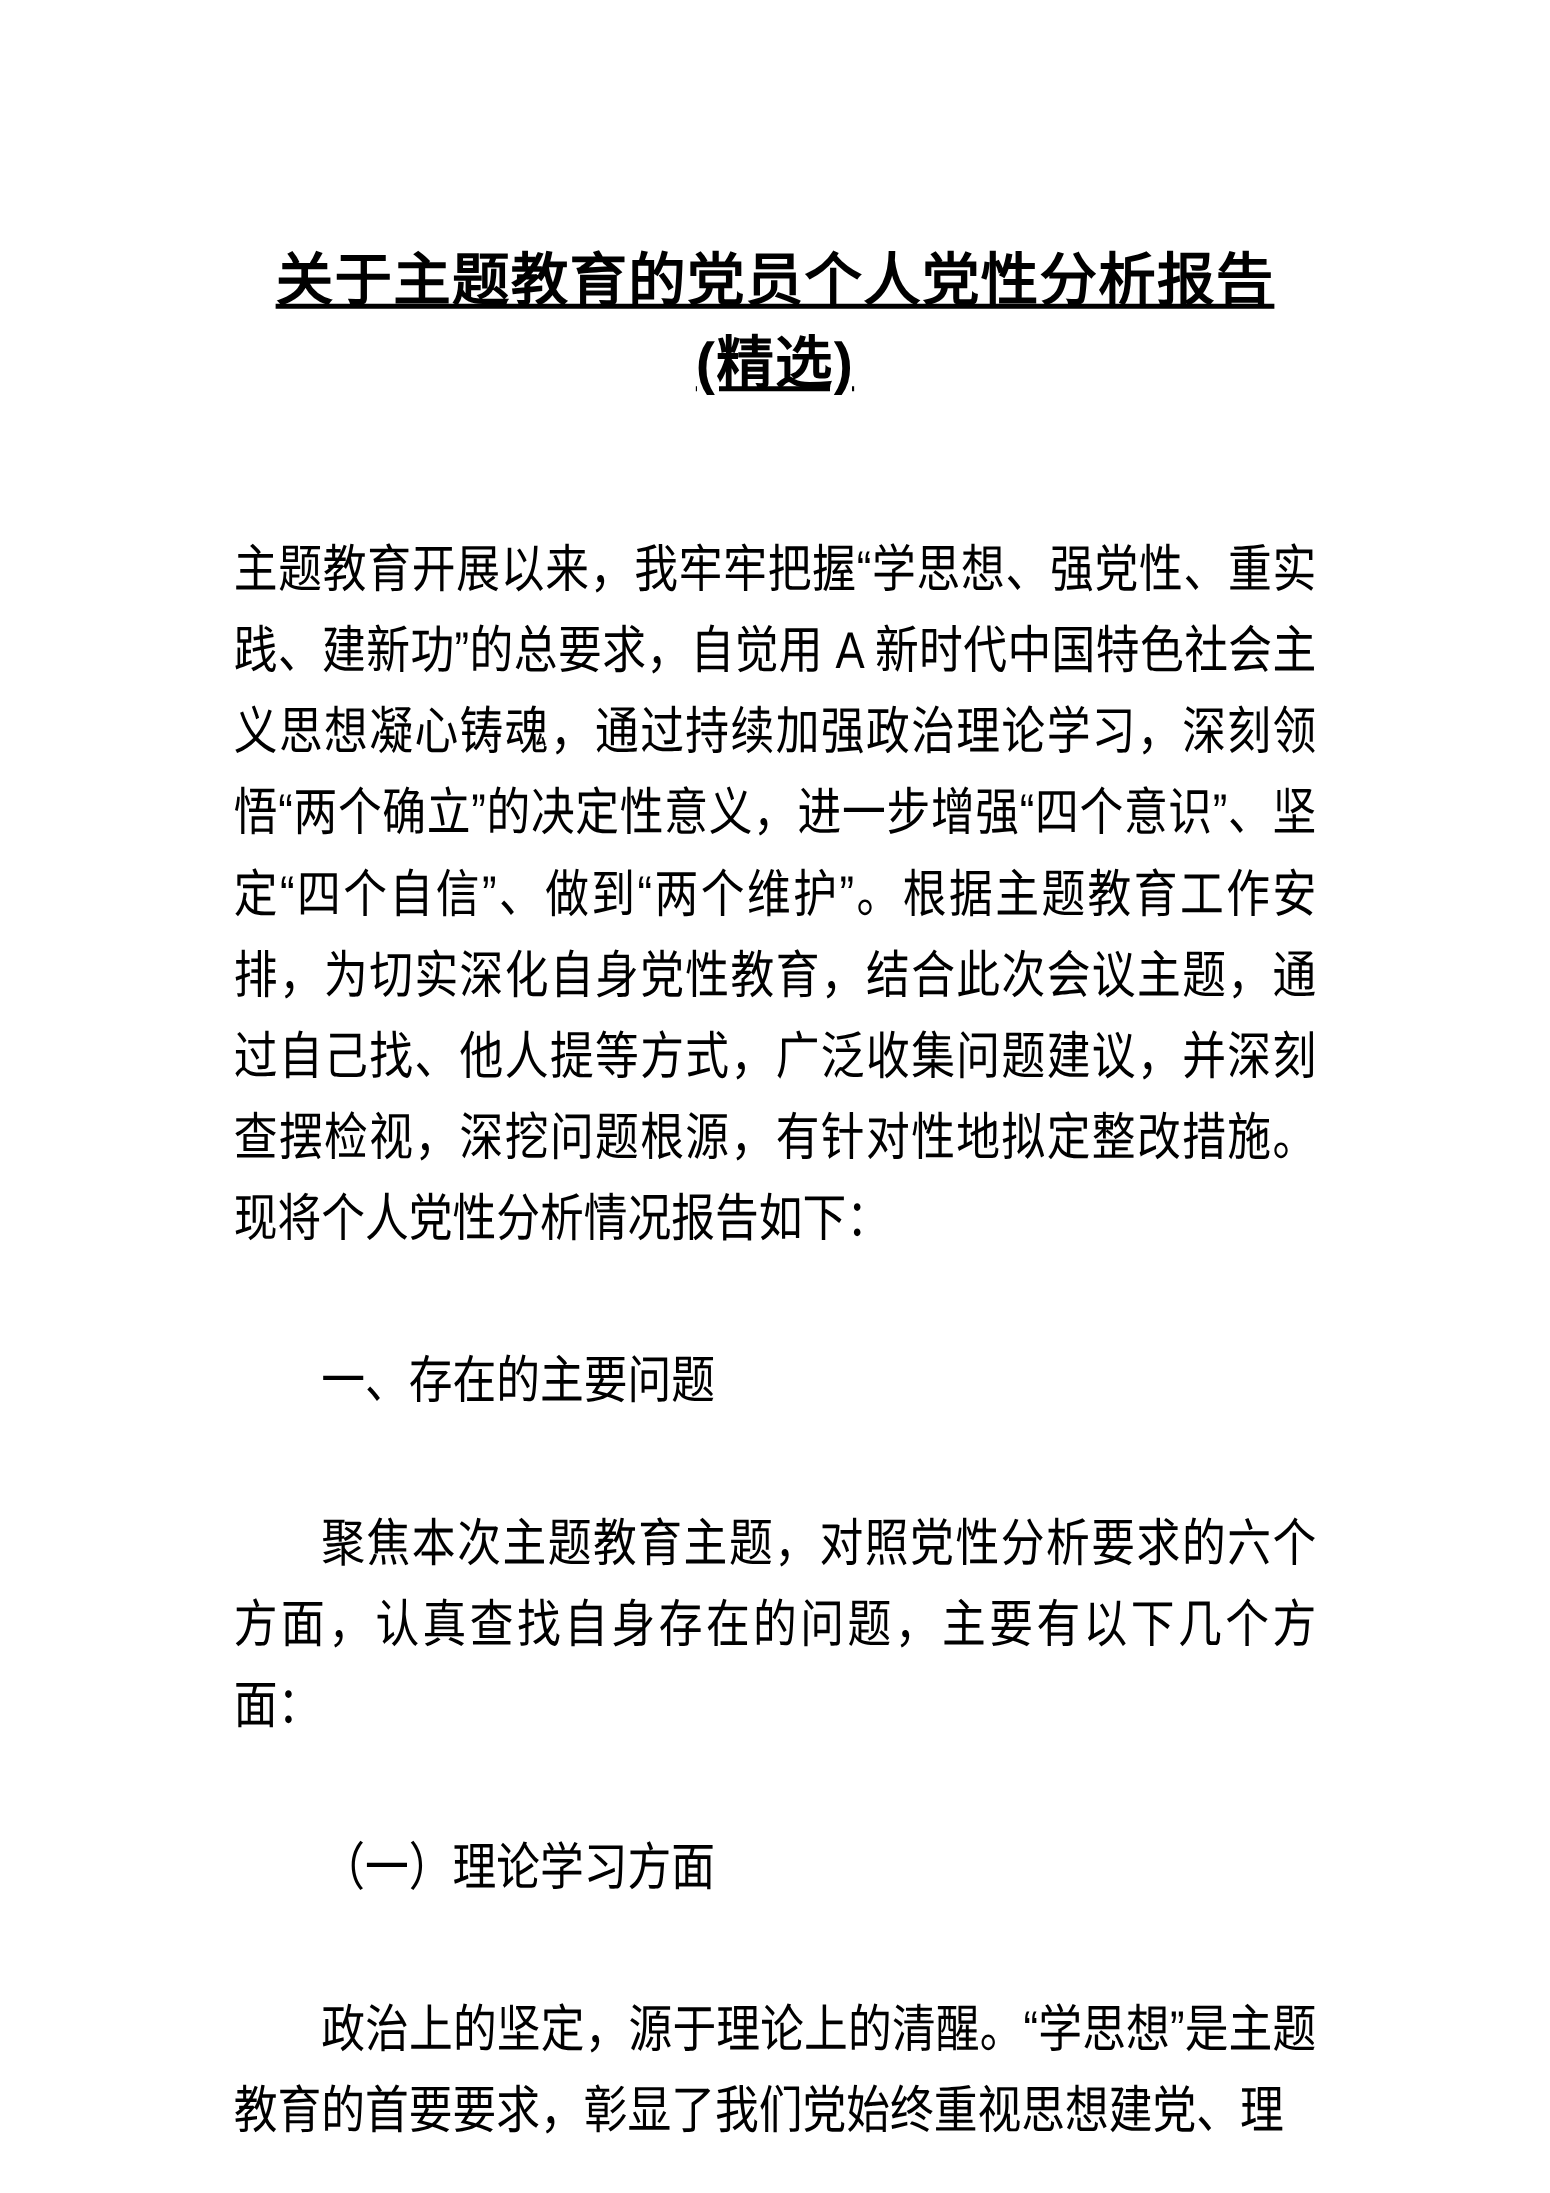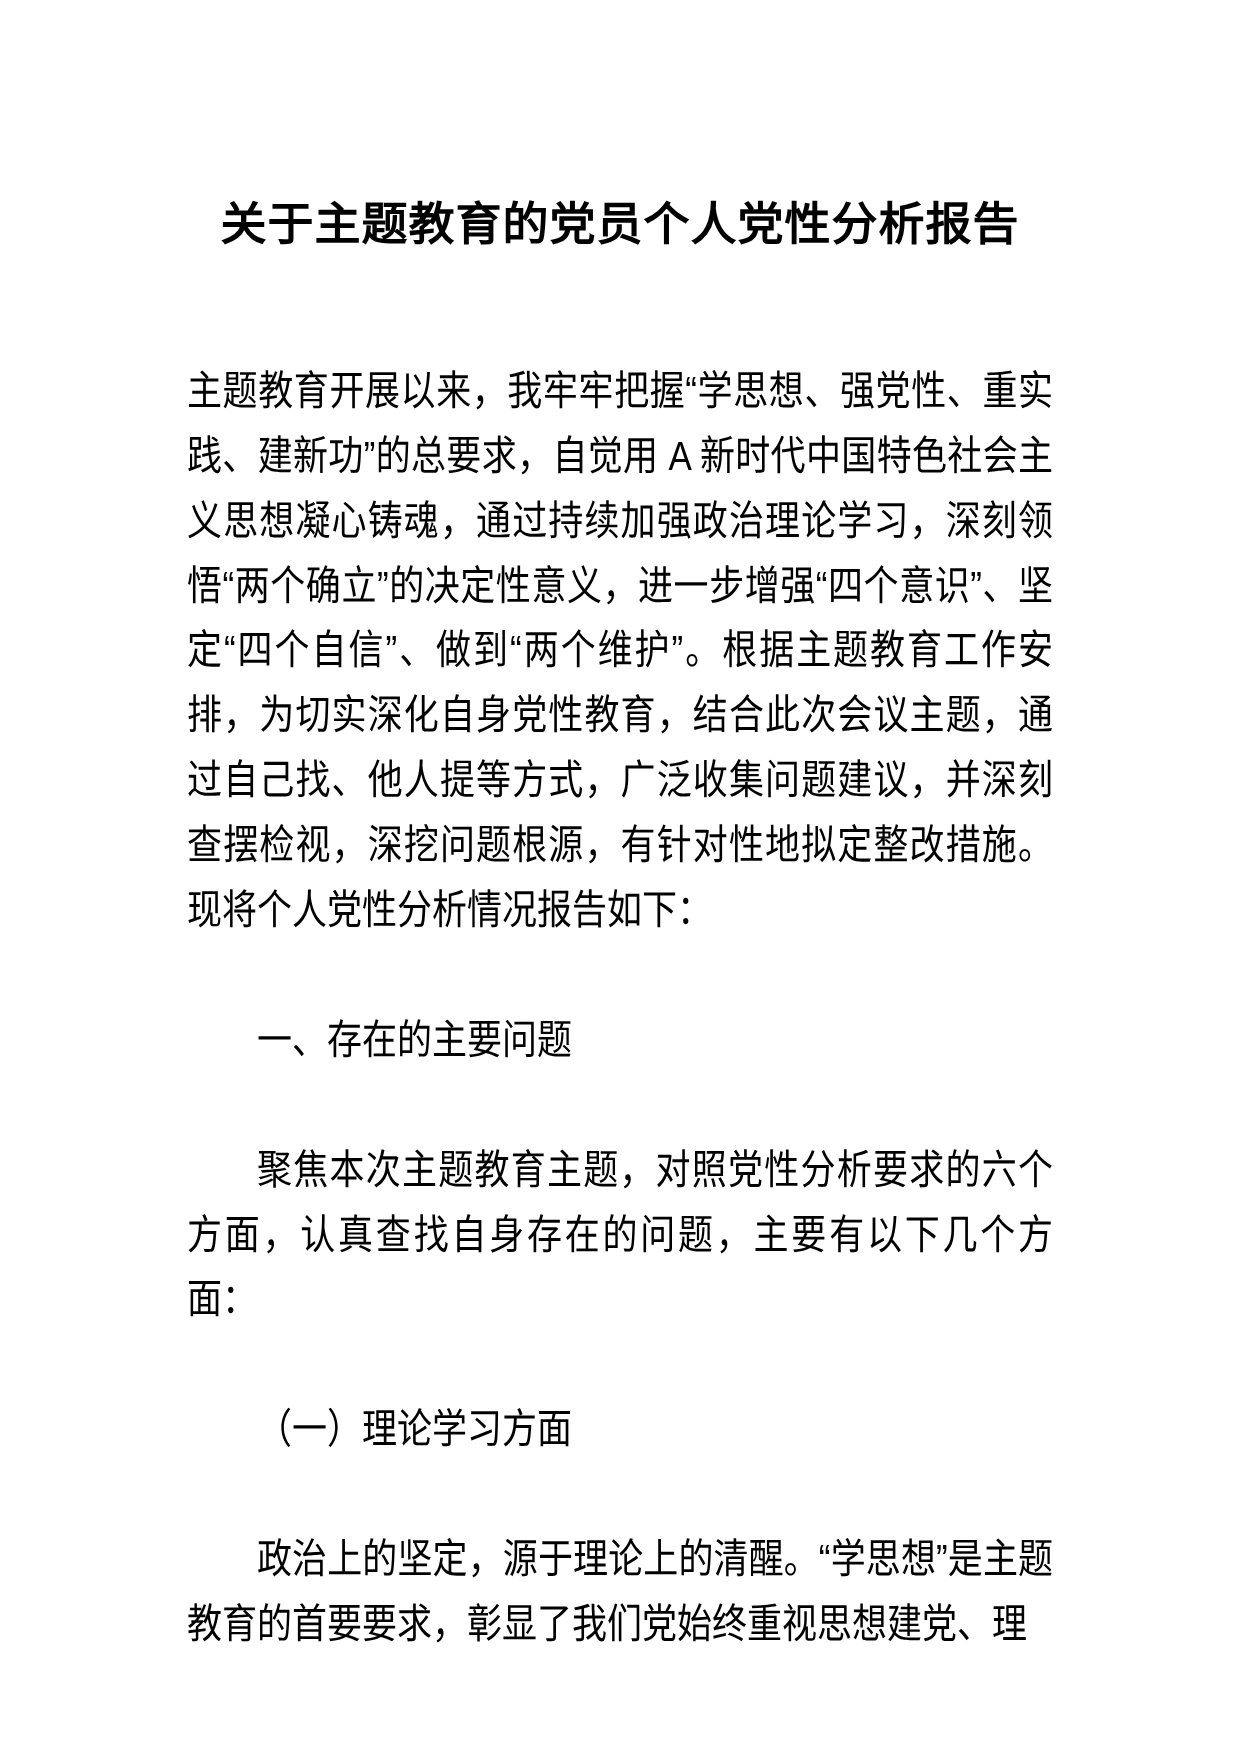--- a/index.html
+++ b/index.html
@@ -18,20 +18,21 @@
     overflow: hidden;
     font-family: "Liberation Sans", sans-serif;
     color: #000000;
   }
   .doc-title {
     font-size: 46px;
     line-height: 66px;
     font-weight: bold;
     text-align: center;
     letter-spacing: 1px;
+    text-decoration: underline;
   }
   .doc-title .title-line {
     display: block;
   }
   
   .doc-body {
     transform: scaleY(1.18);
     transform-origin: top left;
     padding-top: 59px; 
   }
@@ -53,20 +54,21 @@
     text-indent: 0;
   }
 </style>
 </head>
 <body>
 
 <div class="page">
 
   <h1 class="doc-title">
     <span class="title-line">关于主题教育的党员个人党性分析报告</span>
+    <span class="title-line">(精选)</span>
   </h1>
 
   <div class="doc-body">
     <p class="no-indent">主题教育开展以来，我牢牢把握“学思想、强党性、重实践、建新功”的总要求，自觉用 A 新时代中国特色社会主义思想凝心铸魂，通过持续加强政治理论学习，深刻领悟“两个确立”的决定性意义，进一步增强“四个意识”、坚定“四个自信”、做到“两个维护”。根据主题教育工作安排，为切实深化自身党性教育，结合此次会议主题，通过自己找、他人提等方式，广泛收集问题建议，并深刻查摆检视，深挖问题根源，有针对性地拟定整改措施。现将个人党性分析情况报告如下：</p>
 
     <p class="indent">一、存在的主要问题</p>
 
     <p class="indent">聚焦本次主题教育主题，对照党性分析要求的六个方面，认真查找自身存在的问题，主要有以下几个方面：</p>
 
     <p class="indent">（一）理论学习方面</p>

